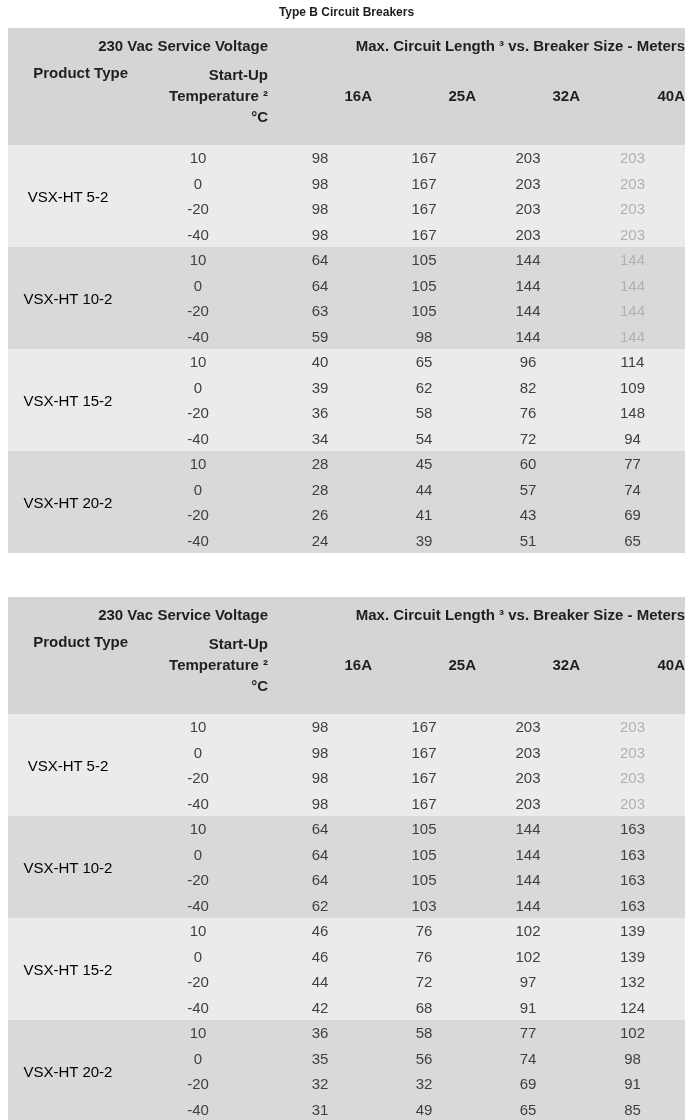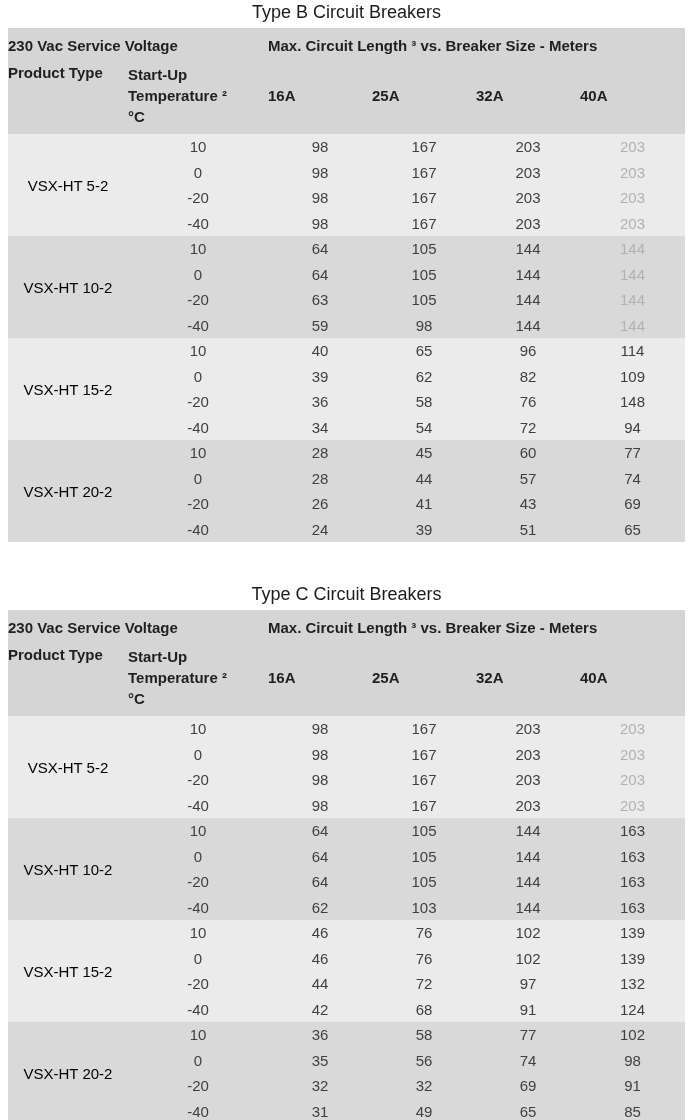--- a/index.html
+++ b/index.html
@@ -3,36 +3,36 @@
 <meta charset="utf-8">
 <style>
   html,body{margin:0;padding:0;}
   body{
     width:693px;height:1120px;background:#ffffff;
     font-family:"Liberation Sans",sans-serif;
     -webkit-font-smoothing:antialiased;
   }
   .page{padding:4px 8px 0 8px;}
   .table-title{
-    font-size:18px;font-weight:400;text-align:center;color:#1c1c1c;
+    font-size:12px;font-weight:700;text-align:center;color:#1c1c1c;
     margin:0 0 7px 0;line-height:17px;
   }
   .section-c{margin-top:44px;}
   table{
     border-collapse:collapse;table-layout:fixed;width:677px;
   }
   th,td{padding:0;}
   thead th{
     background:#d5d5d5;color:#1f1f1f;font-size:15px;font-weight:700;
-    text-align:left;
+    text-align:right;
   }
   .th-svc,.th-len{height:34px;vertical-align:middle;}
   .th-product{height:66px;vertical-align:top;padding-top:2px;}
   .th-temp{height:66px;vertical-align:top;padding-top:2px;line-height:21px;font-weight:700;}
-  .th-amp{height:66px;vertical-align:middle;padding-bottom:6px;}
+  .th-amp{height:66px;vertical-align:middle;padding-bottom:17px;}
   tbody td{
     font-size:15px;color:#3f3f3f;text-align:center;
     height:25.5px;vertical-align:middle;line-height:1;
   }
   tr.light td{background:#ebebeb;}
   tr.dark td{background:#d9d9d9;}
   td.product-cell{font-size:15px;color:#000000;}
   td.muted{color:#b1b1b1;}
 </style>
 </head>
@@ -184,21 +184,20 @@
             <td class="value-cell">24</td>
             <td class="value-cell">39</td>
             <td class="value-cell">51</td>
             <td class="value-cell">65</td>
           </tr>
         </tbody>
     </table>
   </section>
 
   <section class="section-c">
-    <h2 class="table-title">Type C Circuit Breakers</h2>
     <table>
       <colgroup>
         <col style="width:120px">
           <col style="width:140px">
         <col style="width:104px">
           <col style="width:104px">
         <col style="width:104px">
           <col style="width:105px">
       </colgroup>
       <thead>

